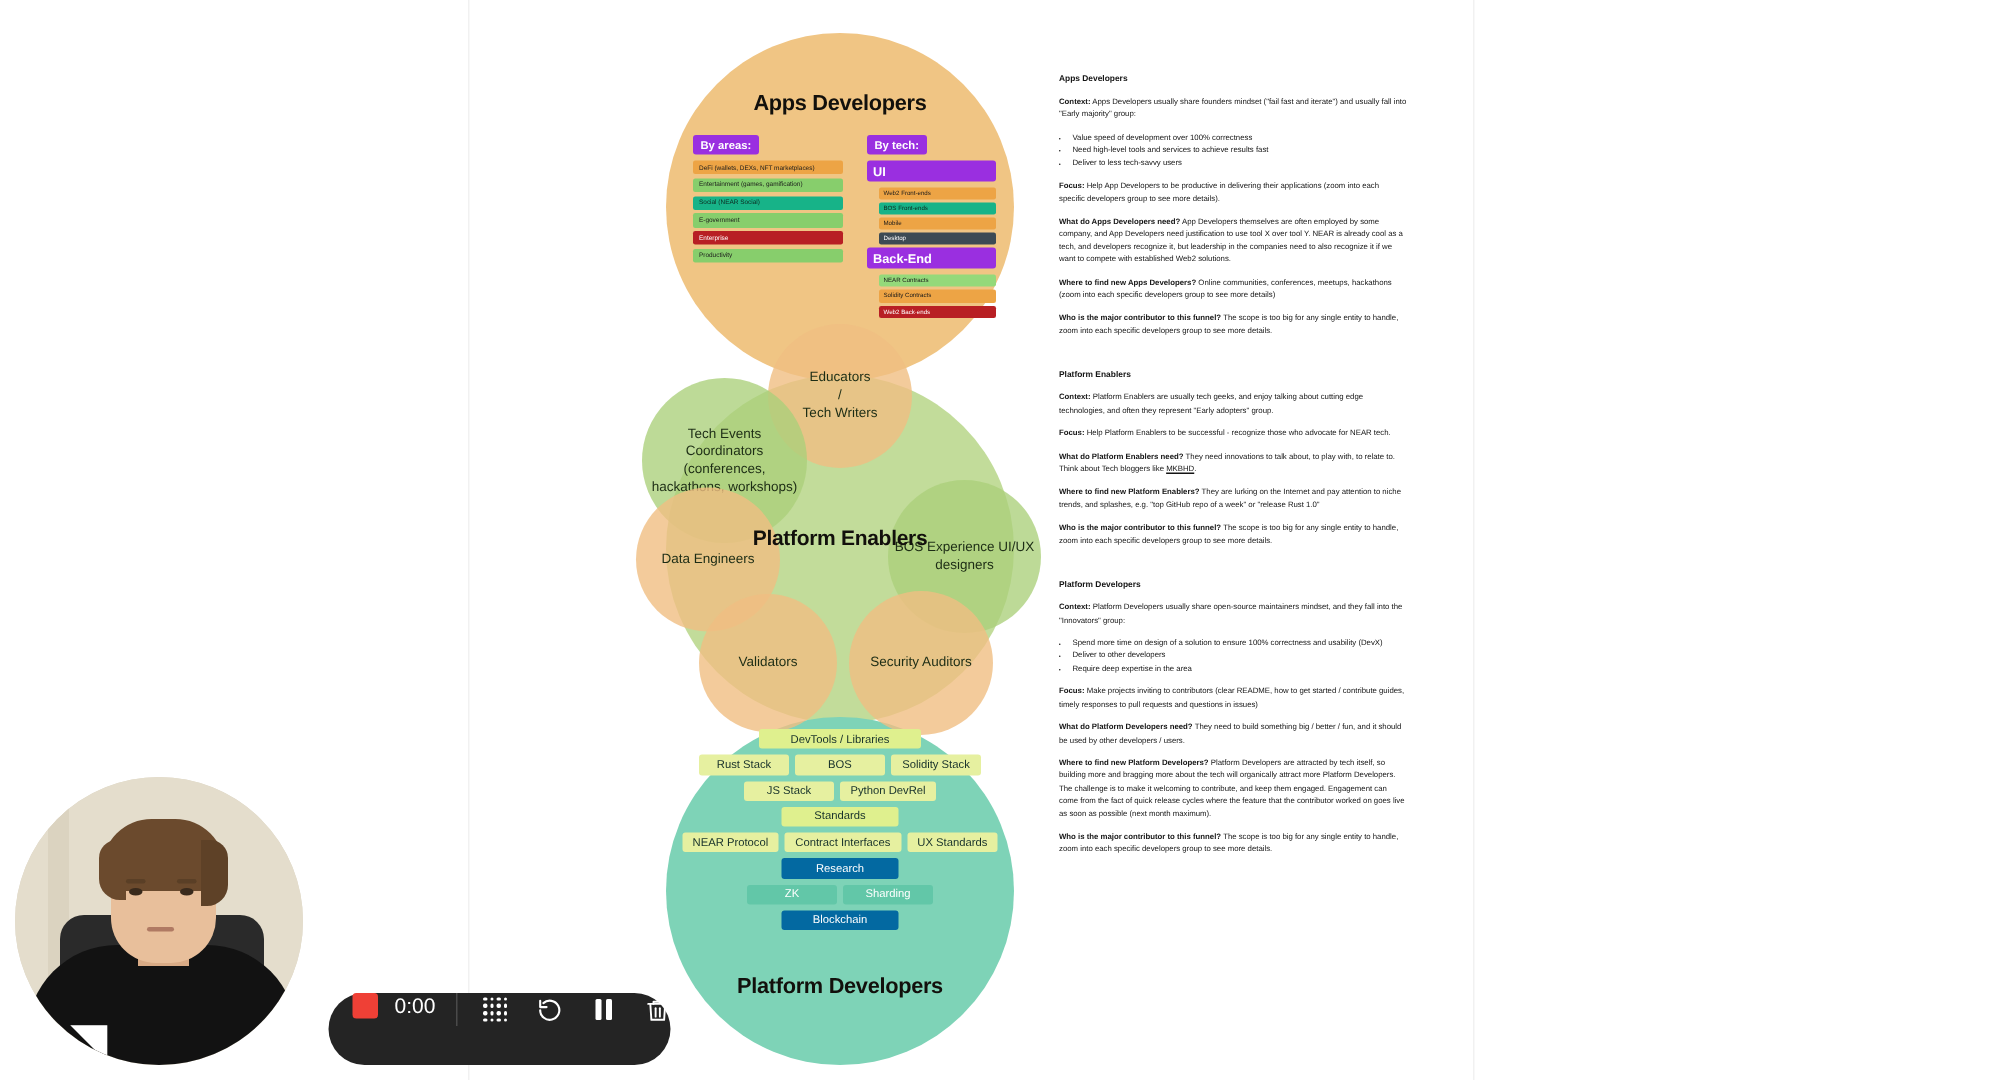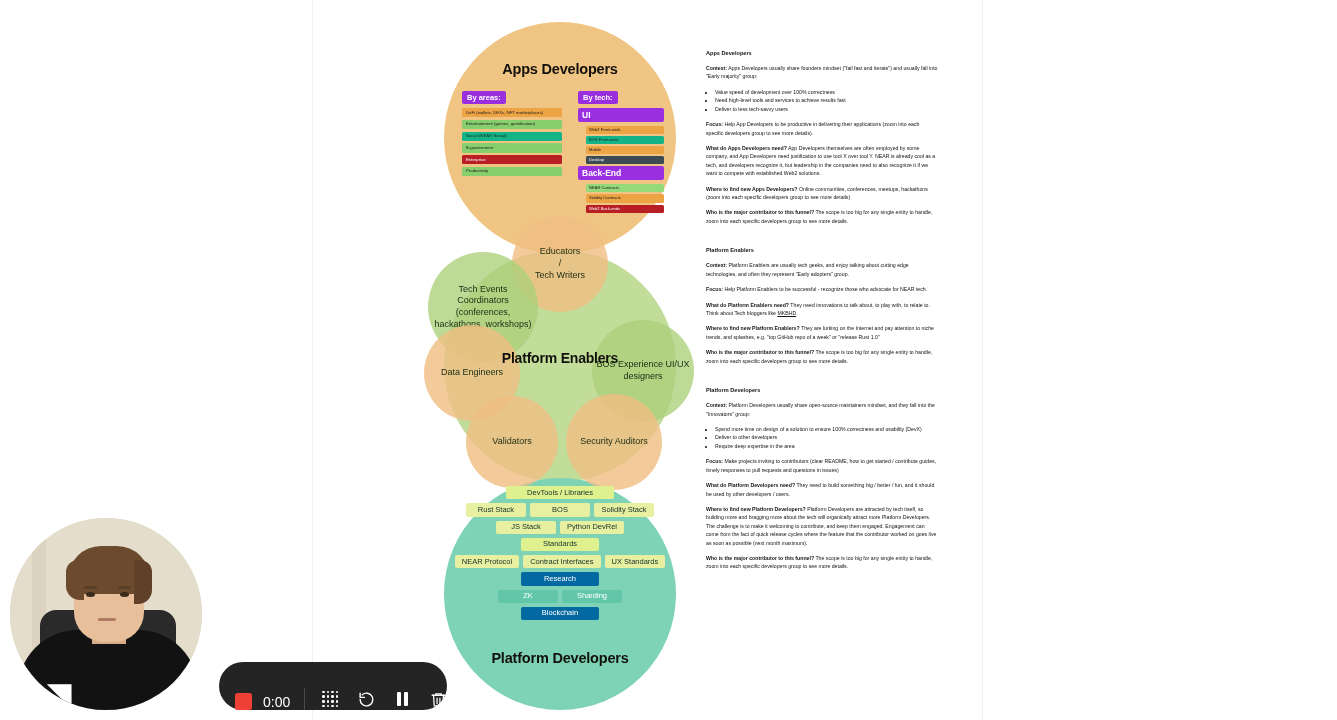--- a/index.html
+++ b/index.html
@@ -181,21 +181,21 @@
     position: absolute; left: 38px; top: 160px;
     width: 30px; height: 32px;
     color: #ffffff; font-size: 30px; line-height: 32px; font-weight: bold;
   }
 
   
   #recorder {
     position: absolute; left: 219px; top: 662px;
     width: 228px; height: 48px;
     background: #242424; border-radius: 24px;
-    display: flex; align-items: flex-end; padding: 0 16px;
+    display: flex; align-items: flex-start; padding: 0 16px;
   }
   .rec-stop {
     width: 17px; height: 17px; background: #ef4036; border-radius: 2.5px;
     flex: 0 0 auto;
   }
   .rec-time { color: #ffffff; font-size: 14px; margin-left: 11px; flex: 0 0 auto; }
   .rec-div { width: 1px; height: 22px; background: #4a4a4a; margin-left: 14px; flex: 0 0 auto; }
   .rec-btn {
     flex: 0 0 auto; margin-left: 14px;
     width: 22px; height: 22px;

